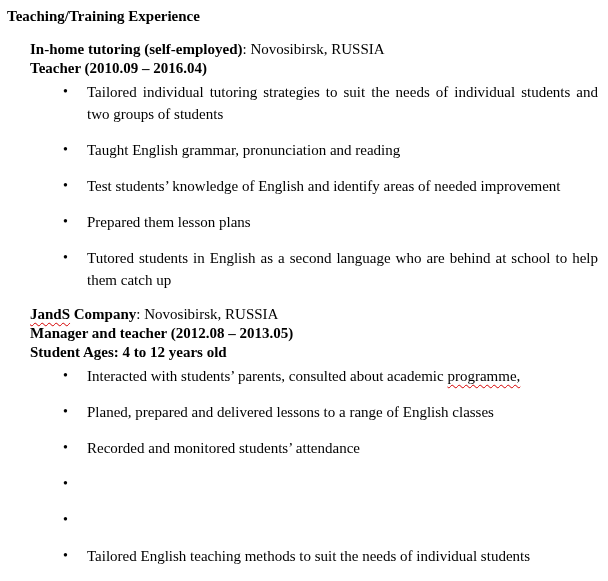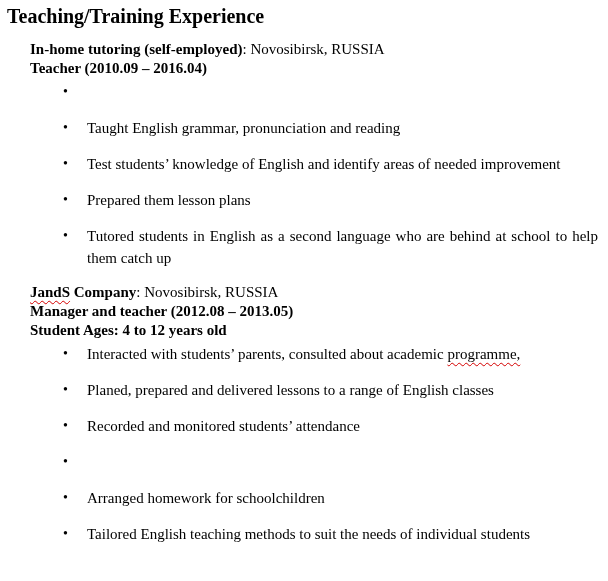--- a/index.html
+++ b/index.html
@@ -11,21 +11,21 @@
     width: 608px;
     height: 581px;
     box-sizing: border-box;
     padding: 7px 8px 0 7px;
     overflow: hidden;
     font-family: "Liberation Serif", "DejaVu Serif", serif;
     font-size: 15px;
     color: var(--color-text, #000000);
   }
   .title {
-    font-size: 20px;
+    font-size: 15px;
     font-weight: bold;
     margin: 0 0 14px 0;
     line-height: 19px;
   }
   .job { margin: 0; }
   .hline {
     margin: 0 0 0 23px;
     line-height: 19px;
     white-space: pre-wrap;
   }
@@ -70,20 +70,21 @@
 <div>
 
   <h1 class="title">Teaching/Training Experience</h1>
 
   <section class="job">
     <p class="hline"><span class="b">In-home tutoring (self-employed)</span><span class="r">: Novosibirsk, RUSSIA</span></p>
     <p class="hline b">Teacher (2010.09 – 2016.04)</p>
     <ul class="bullets">
       <li>
           <span class="marker">•</span>
+          <span class="btext">Tailored individual tutoring strategies to suit the needs of individual students and two groups of students</span>
         </li>
       <li>
           <span class="marker">•</span>
           <span class="btext">Taught English grammar, pronunciation and reading</span>
         </li>
       <li>
           <span class="marker">•</span>
           <span class="btext">Test students’ knowledge of English and identify areas of needed improvement</span>
         </li>
       <li>
@@ -112,21 +113,20 @@
         </li>
       <li>
           <span class="marker">•</span>
           <span class="btext">Recorded and monitored students’ attendance</span>
         </li>
       <li>
           <span class="marker">•</span>
         </li>
       <li>
           <span class="marker">•</span>
-          <span class="btext">Arranged homework for schoolchildren</span>
         </li>
       <li>
           <span class="marker">•</span>
           <span class="btext">Tailored English teaching methods to suit the needs of individual students</span>
         </li>
     </ul>
   </section>
 
 </div>
 

